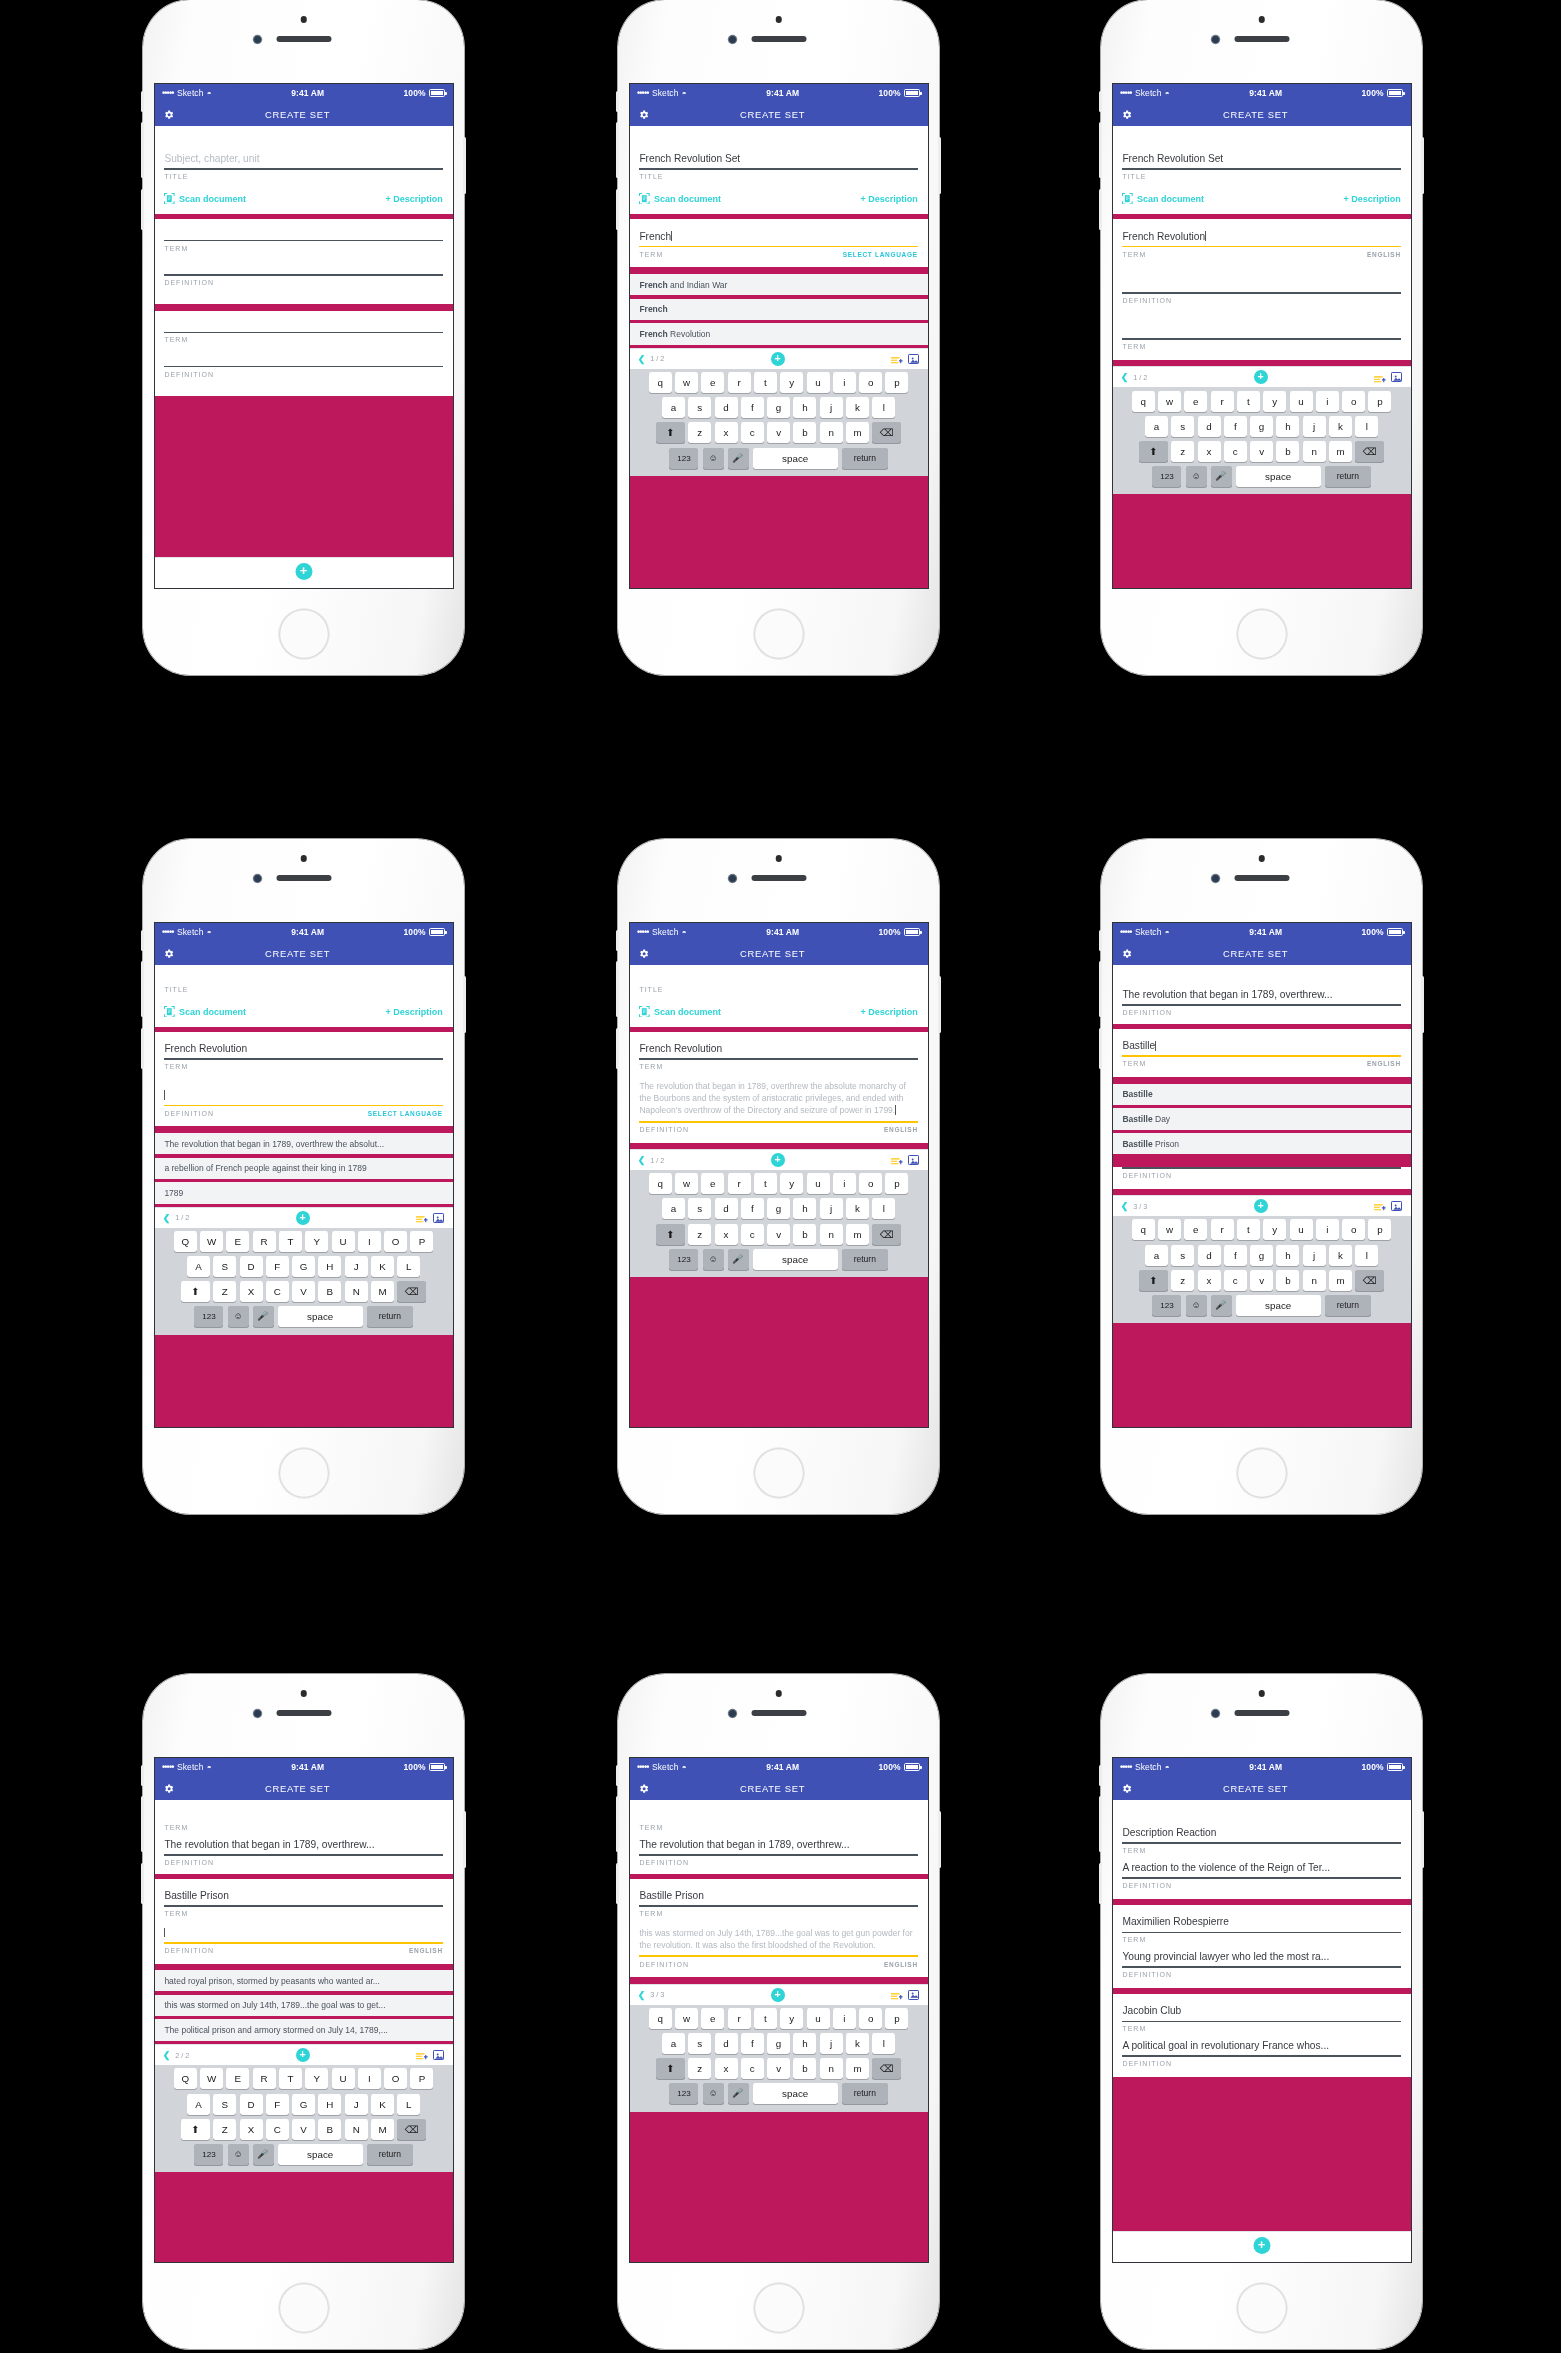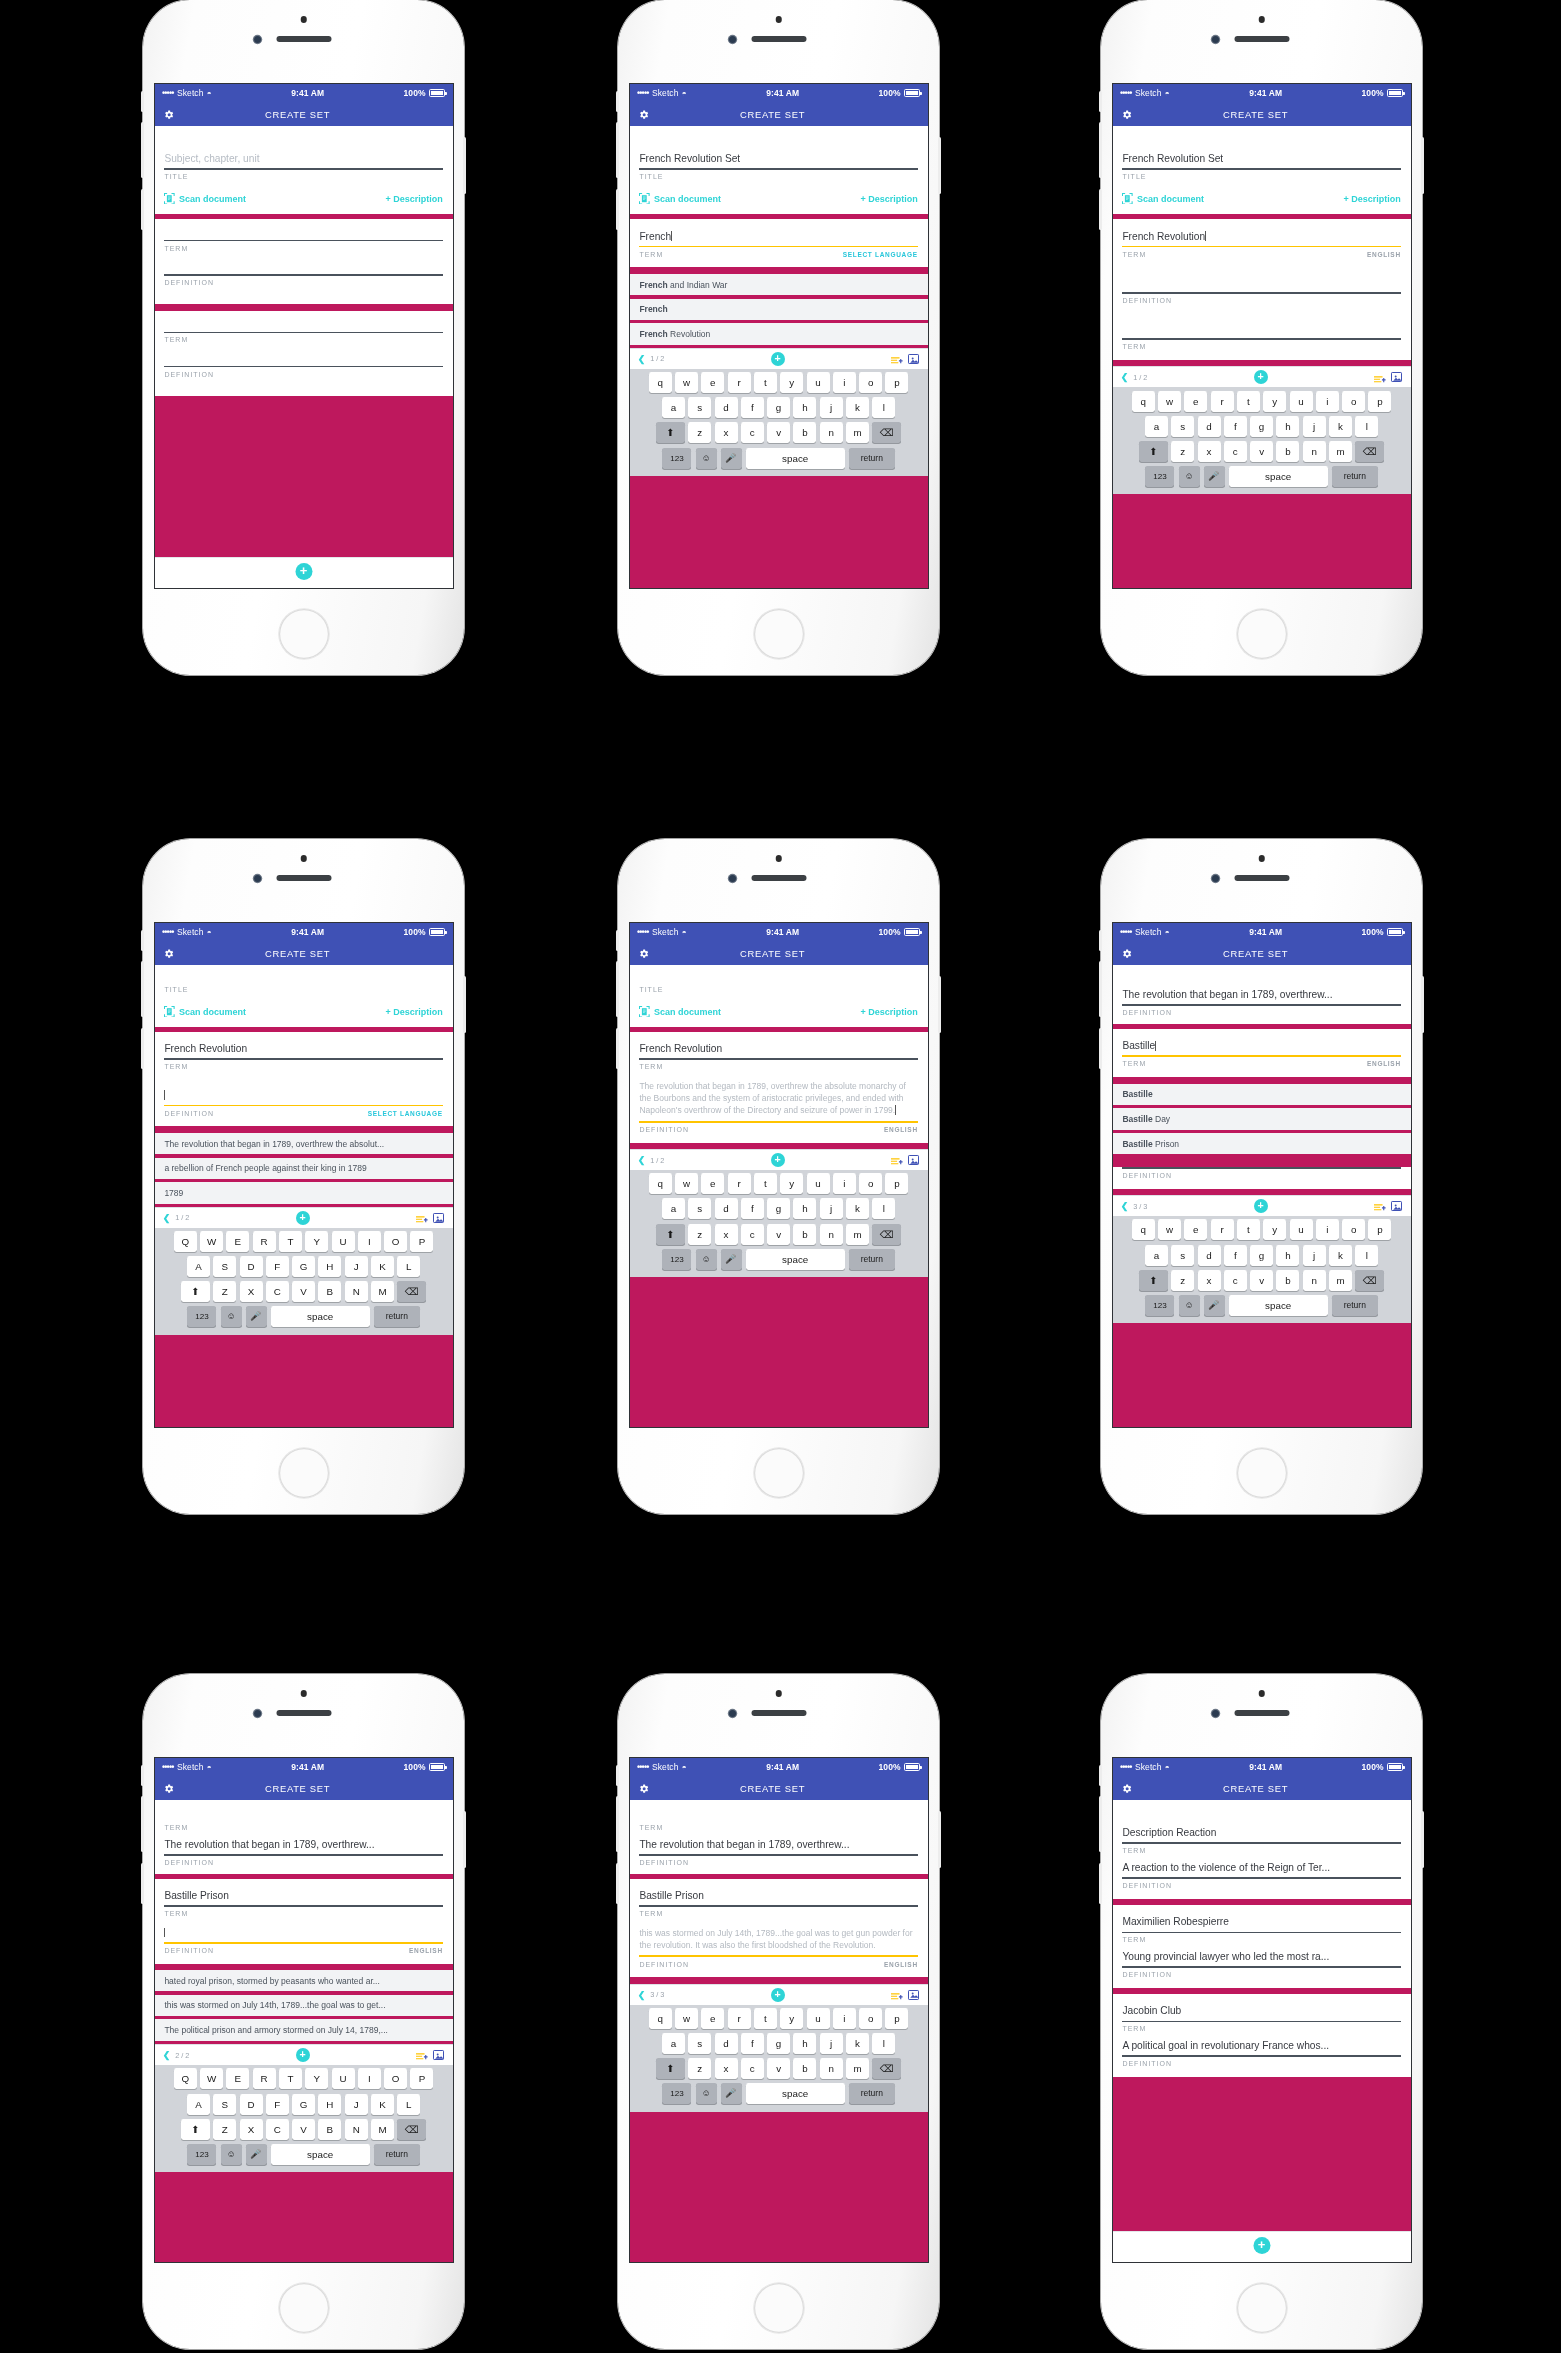--- a/index.html
+++ b/index.html
@@ -162,21 +162,21 @@
 
   
   .keyboard { background:#d1d4d9; padding:3.3px 1.6px 3.3px; }
   .krow { display:flex; justify-content:center; gap:3.3px; margin-bottom:4.1px; }
   .key {
     background:#fff; border-radius:2.4px; box-shadow:0 0.8px 0 #8e9297;
     font-size:9.8px; color:#1a1a1a; text-align:center;
     height:21px; line-height:21px; width:23px;
   }
   .key.wide { width:29px; background:#aeb2b9; box-shadow:0 0.8px 0 #80848a; }
-  .key.space { width:99px; }
+  .key.space { width:85px; }
   .key.ret   { width:46px; background:#aeb2b9; font-size:8.5px; box-shadow:0 0.8px 0 #80848a; }
   .key.num   { width:29px; background:#aeb2b9; font-size:8.1px; box-shadow:0 0.8px 0 #80848a; }
   .key.sm    { width:21px; background:#aeb2b9; box-shadow:0 0.8px 0 #80848a; font-size:9px;}
   .krow.btm  { gap:4.1px; }
 
   
   .fab {
     position:absolute; left:50%; transform:translateX(-50%);
     bottom:8.1px; width:17px; height:17px; border-radius:50%;
     background:#2ed4d6; color:#fff; text-align:center; font-size:13px;

